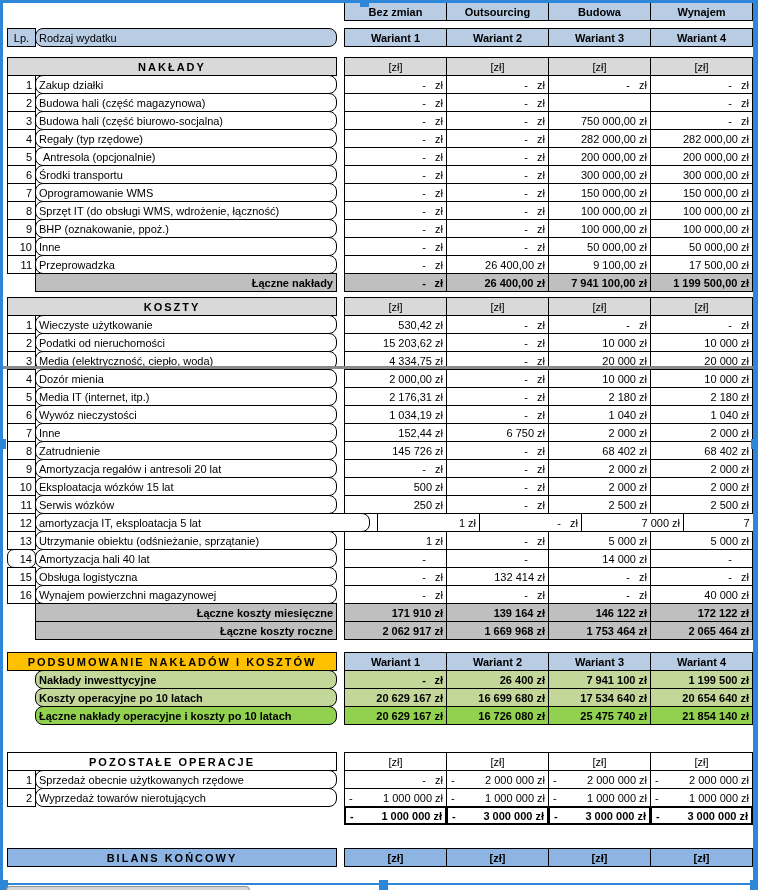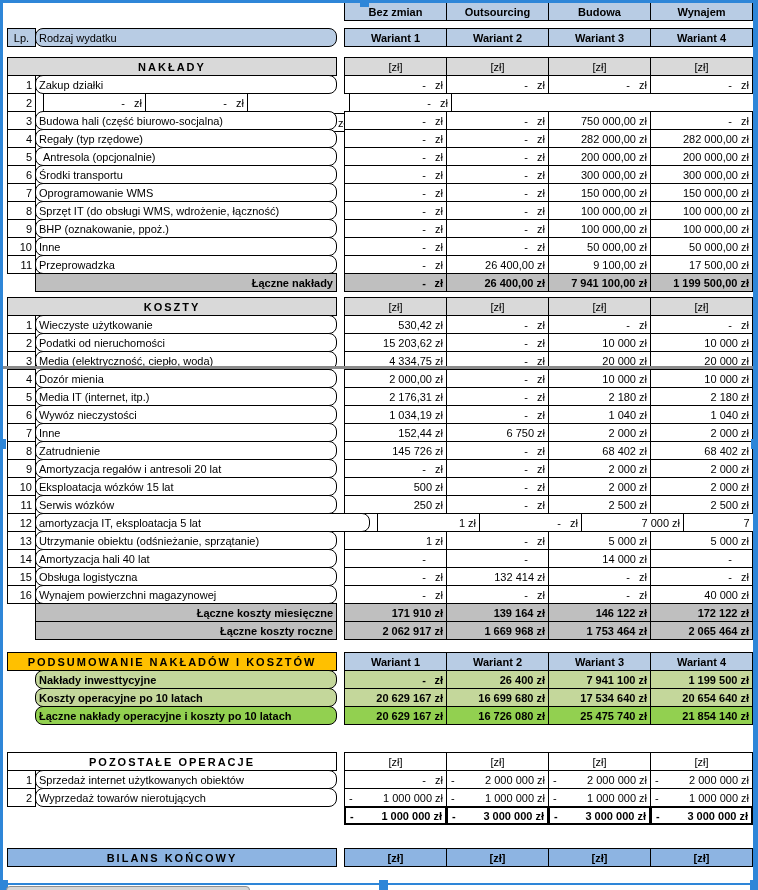--- a/index.html
+++ b/index.html
@@ -86,20 +86,21 @@
           <span class="dash">-</span>
           <span class="cur">zł</span>
         </div>
         <div class="cell v" style="width: 103px;">
           <span class="dash">-</span>
           <span class="cur">zł</span>
         </div>
       </div>
       <div class="row">
         <div class="cell rgt" style="width: 29px;">2</div>
+        <div class="cell lft" style="width: 302px;">Budowa hali (część magazynowa)</div>
         <div class="cell gap" style="width: 9px;"></div>
         <div class="cell v" style="width: 103px;">
           <span class="dash">-</span>
           <span class="cur">zł</span>
         </div>
         <div class="cell v" style="width: 103px;">
           <span class="dash">-</span>
           <span class="cur">zł</span>
         </div>
         <div class="cell v" style="width: 103px; margin-top: 20px;">
@@ -539,21 +540,21 @@
           <span class="cur">zł</span>
         </div>
         <div class="cell v" style="width: 103px;">
           <span>5 000 zł</span>
         </div>
         <div class="cell v" style="width: 103px;">
           <span>5 000 zł</span>
         </div>
       </div>
       <div class="row">
-        <div class="cell rgt" style="width: 29px;">14</div>
+        <div class="cell rgt" style="width: 29px; border-radius: 7px;">14</div>
         <div class="cell lft" style="width: 302px;">Amortyzacja hali 40 lat</div>
         <div class="cell gap" style="width: 9px;"></div>
         <div class="cell v" style="width: 103px;">
           <span class="dash">-</span>
           <span class="cur"></span>
         </div>
         <div class="cell v" style="width: 103px;">
           <span class="dash">-</span>
           <span class="cur"></span>
         </div>
@@ -706,21 +707,21 @@
       <div class="row">
         <div class="cell ttl " style="width: 330px;">POZOSTAŁE OPERACJE</div>
         <div class="cell gap" style="width: 9px;"></div>
         <div class="cell ctr " style="width: 103px;">[zł]</div>
         <div class="cell ctr " style="width: 103px;">[zł]</div>
         <div class="cell ctr " style="width: 103px;">[zł]</div>
         <div class="cell ctr " style="width: 103px;">[zł]</div>
       </div>
       <div class="row">
         <div class="cell rgt" style="width: 29px;">1</div>
-        <div class="cell lft" style="width: 302px;">Sprzedaż internet użytkowanych obiektów</div>
+        <div class="cell lft" style="width: 302px;">Sprzedaż obecnie użytkowanych rzędowe</div>
         <div class="cell gap" style="width: 9px;"></div>
         <div class="cell v" style="width: 103px;">
           <span class="dash">-</span>
           <span class="cur">zł</span>
         </div>
         <div class="cell v neg" style="width: 103px;">
           <span class="dash">-</span>
           <span>2 000 000 zł</span>
         </div>
         <div class="cell v neg" style="width: 103px;">

